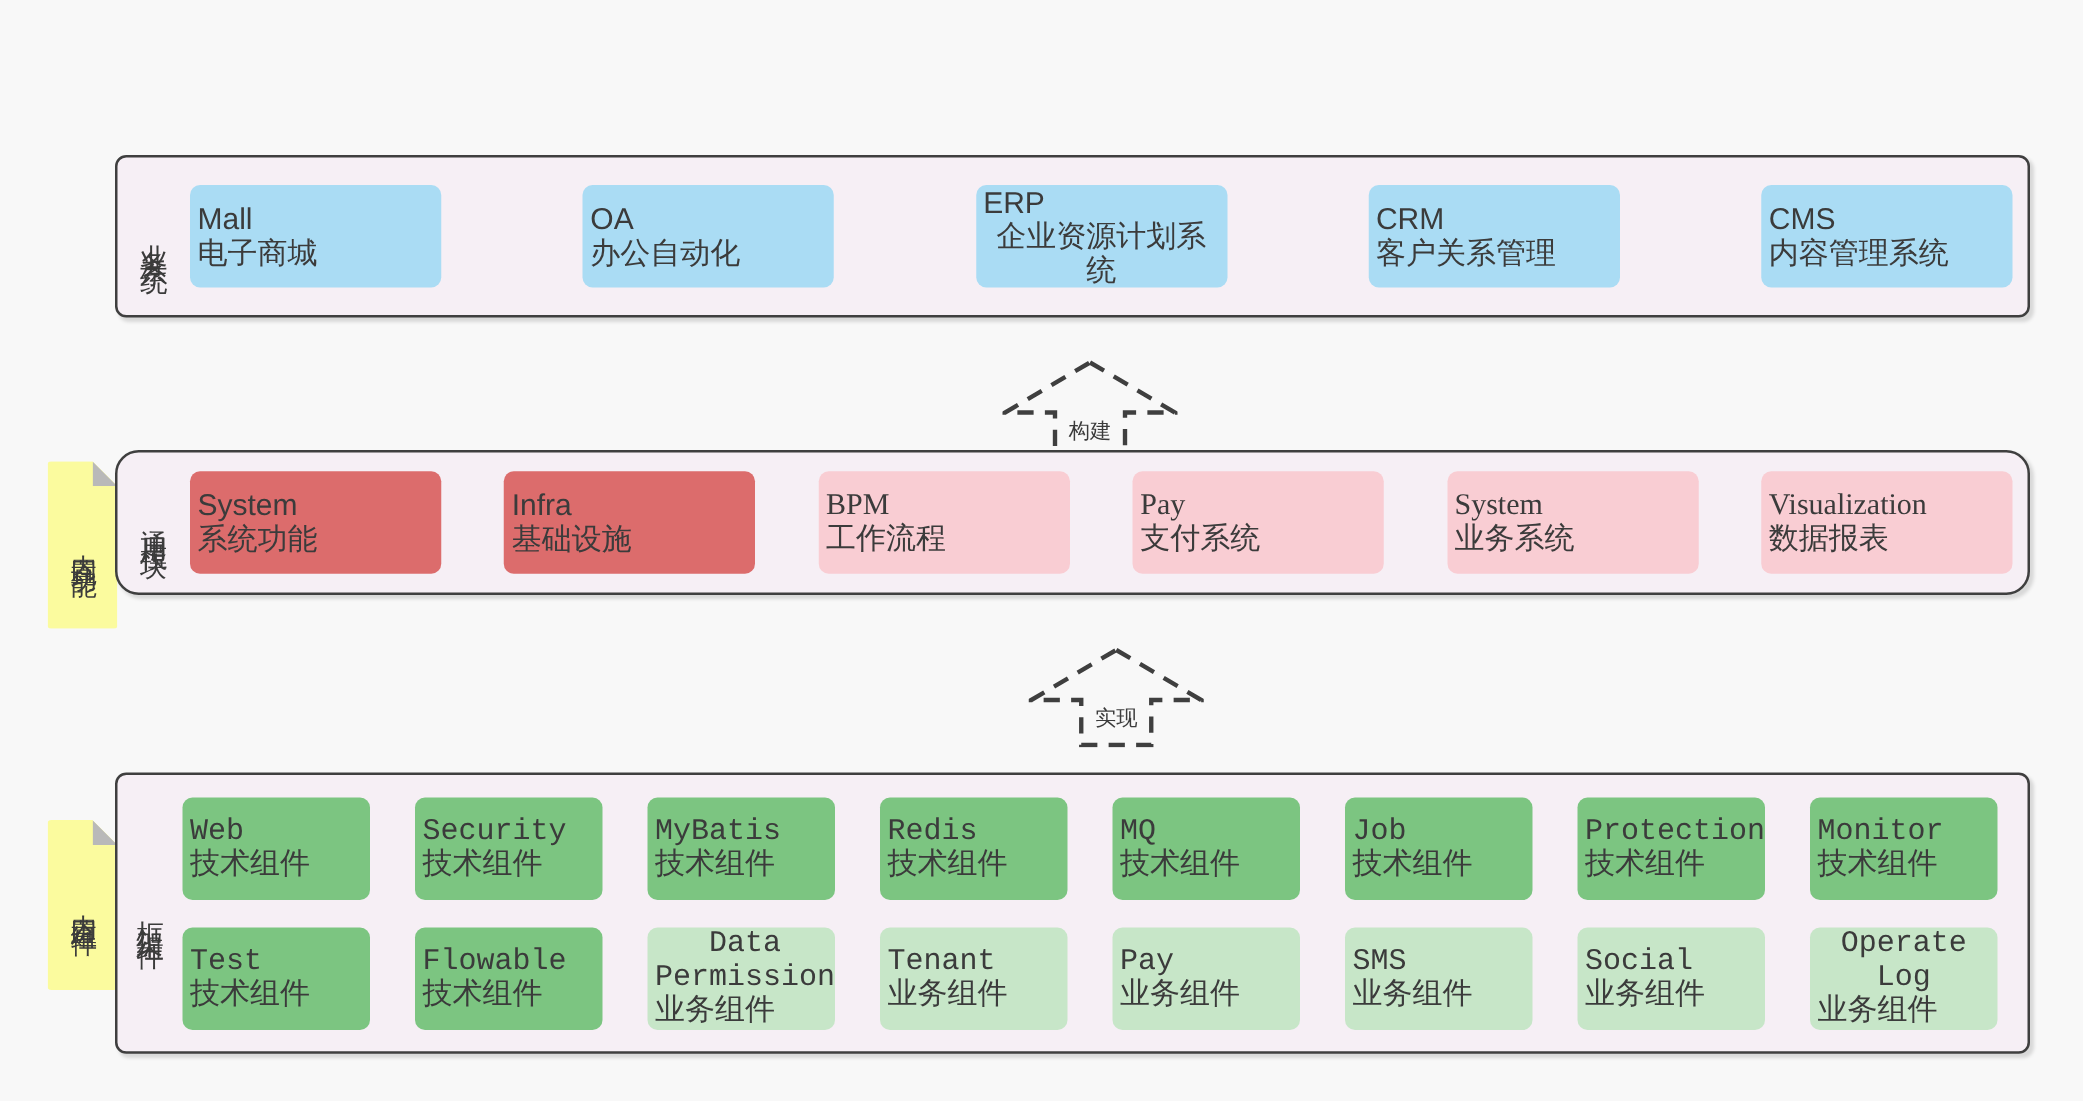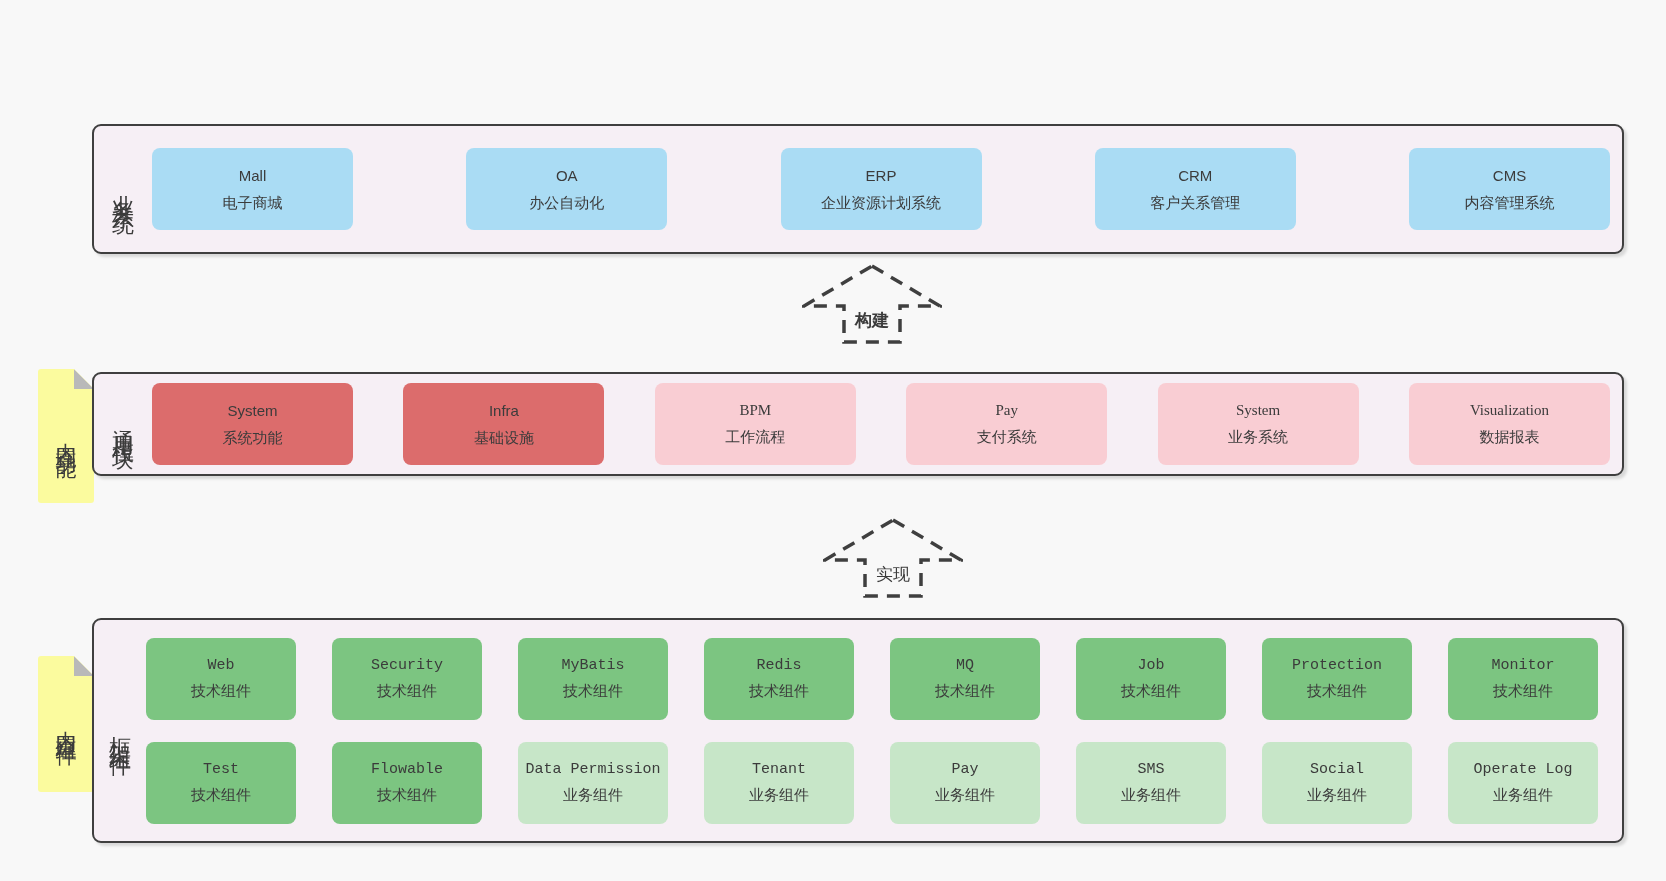--- a/index.html
+++ b/index.html
@@ -25,22 +25,22 @@
   }
   .panel-bottom .panel-label{flex-basis:52px;}
   .vtext{writing-mode:vertical-lr;text-orientation:upright;letter-spacing:6px;}
   .rows{flex:1;display:flex;flex-direction:column;justify-content:center;gap:22px;padding:0 12px 0 0;}
   .panel-bottom .rows{padding-right:24px;font-family:Liberation Mono, monospace;}
   .row{display:flex;justify-content:space-between;align-items:center;}
 
   
   .box{
     height:82px;border-radius:8px;box-sizing:border-box;padding:0 6px;
-    display:flex;flex-direction:column;align-items:center;justify-content:center;
-    text-align:center;font-size:15px;line-height:27px;color:var(--text,#3b3b3b);
+    display:flex;flex-direction:column;align-items:flex-start;justify-content:center;
+    text-align:center;font-size:24px;line-height:27px;color:var(--text,#3b3b3b);
   }
   .panel-top .box,.panel-mid .box{width:201px;}
   .panel-bottom .box{width:150px;}
   .c-blue{background:var(--box-blue,#aadcf4);}
   .c-red{background:var(--box-red,#dc6c6c);}
   .c-pink{background:var(--box-pink,#f9cdd3);font-family:Liberation Serif, serif;}
   .c-green{background:var(--box-green,#7cc581);}
   .c-green-light{background:var(--box-green-light,#c7e6c8);}
 
   
@@ -106,28 +106,28 @@
           <span>客户关系管理</span>
         </div>
         <div class="box c-blue">
           <span>CMS</span>
           <span>内容管理系统</span>
         </div>
       </div>
     </div>
   </section>
 
-  <div class="arrow" style="left:802px;top:264px;font-weight:bold;">
+  <div class="arrow" style="left:802px;top:288px;">
     <svg width="140" height="80" viewBox="0 0 140 80">
       <polygon points="70,2 138,42 98,42 98,78 42,78 42,42 2,42"></polygon>
     </svg>
     <span class="arrow-label">构建</span>
   </div>
 
-  <section class="panel panel-mid" style="top:372px;height:104px;">
+  <section class="panel panel-mid" style="top:360px;height:116px;border-radius:19px;">
     <div class="panel-label vtext">通用模块</div>
     <div class="rows">
       <div class="row">
         <div class="box c-red">
           <span>System</span>
           <span>系统功能</span>
         </div>
         <div class="box c-red">
           <span>Infra</span>
           <span>基础设施</span>

